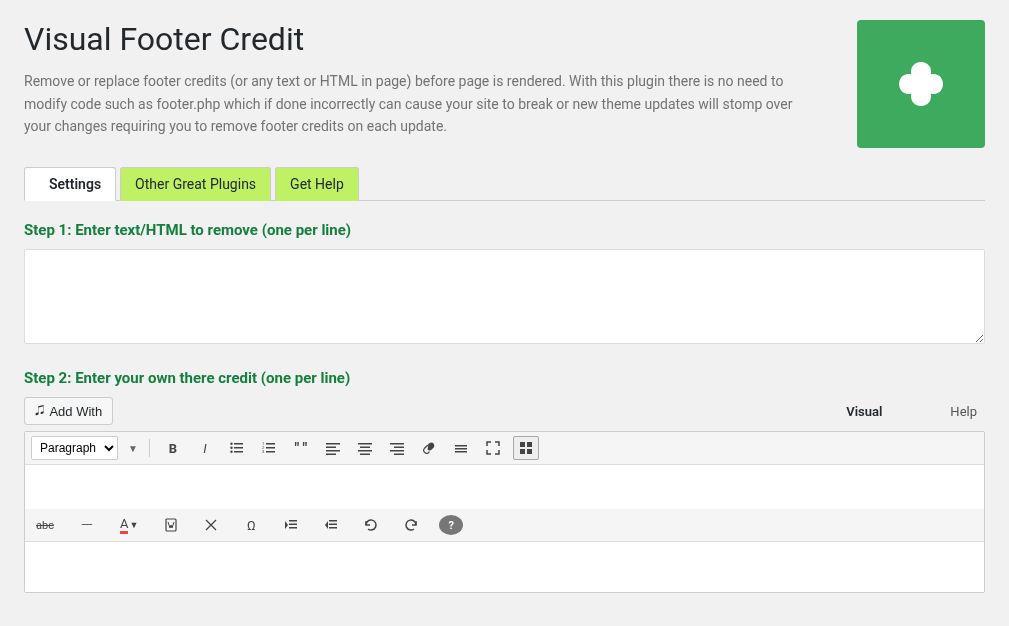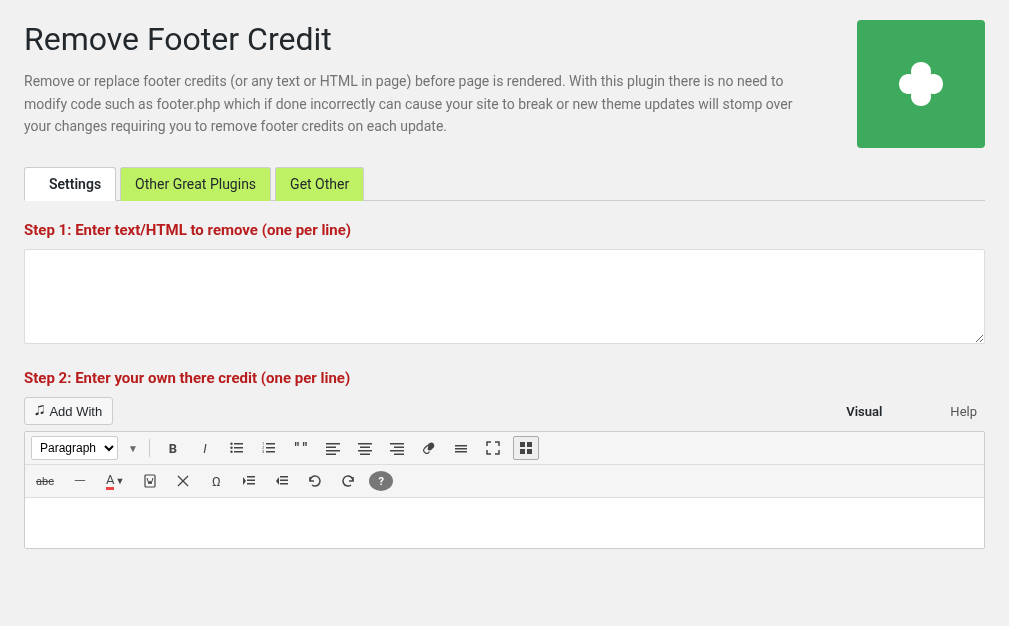--- a/index.html
+++ b/index.html
@@ -69,21 +69,21 @@
     .tab.active {
       background: #fff;
       border-bottom: 1px solid #fff;
       font-weight: 600;
       padding-left: 24px;
     }
     
     .step-label {
       font-size: 15px;
       font-weight: 700;
-      color: #b91c1c;
+      color: #15803d;
       margin-bottom: 10px;
     }
     .step1-section { margin-bottom: 22px; }
     .remove-textarea {
       width: 100%;
       height: 95px;
       border: 1px solid #ddd;
       border-radius: 2px;
       padding: 8px;
       font-size: 14px;
@@ -135,22 +135,23 @@
       align-items: center;
       gap: 8px;
       flex-wrap: wrap;
       background: #f5f5f5;
     }
     .editor-toolbar2 {
       border-bottom: 1px solid #ddd;
       padding: 4px 6px;
       display: flex;
       align-items: center;
-      gap: 9px;
+      gap: 16px;
       background: #f5f5f5;
+      margin-top: 44px;
     }
     .tb-btn {
       display: inline-flex;
       align-items: center;
       justify-content: center;
       padding: 3px 5px;
       min-width: 24px;
       height: 24px;
       font-size: 13px;
       cursor: pointer;
@@ -181,39 +182,39 @@
       min-height: 50px;
       padding: 8px;
       background: #fff;
     }
   </style>
 </head>
 <body>
 
 <div class="header-row">
   <div class="header-text">
-    <h1 class="page-title">Remove Footer Credit</h1>
+    <h1 class="page-title">Visual Footer Credit</h1>
     <p class="page-description">Remove or replace footer credits (or any text or HTML in page) before page is rendered. With this plugin there is no need to modify code such as footer.php which if done incorrectly can cause your site to break or new theme updates will stomp over your changes requiring you to remove footer credits on each update.</p>
   </div>
   <div class="plugin-logo">
 
     <svg viewBox="0 0 64 64">
       <path d="M32 10 C32 10 22 10 22 20 C22 26 27 30 32 32 C37 30 42 26 42 20 C42 10 32 10 32 10 Z"></path>
       <path d="M10 32 C10 32 10 42 20 42 C26 42 30 37 32 32 C30 27 26 22 20 22 C10 22 10 32 10 32 Z"></path>
       <path d="M54 32 C54 32 54 22 44 22 C38 22 34 27 32 32 C34 37 38 42 44 42 C54 42 54 32 54 32 Z"></path>
       <path d="M32 54 C32 54 42 54 42 44 C42 38 37 34 32 32 C27 34 22 38 22 44 C22 54 32 54 32 54 Z"></path>
       <circle cx="32" cy="32" r="5"></circle>
     </svg>
   </div>
 </div>
 
 <div class="tabs-container">
   <div class="tab active">Settings</div>
   <div class="tab">Other Great Plugins</div>
-  <div class="tab">Get Other</div>
+  <div class="tab">Get Help</div>
 </div>
 
 <div class="step1-section">
   <div class="step-label">Step 1: Enter text/HTML to remove (one per line)</div>
   <textarea class="remove-textarea" style=""></textarea>
 </div>
 
 <div class="step2-section">
   <div class="step-label">Step 2: Enter your own there credit (one per line)</div>
 

